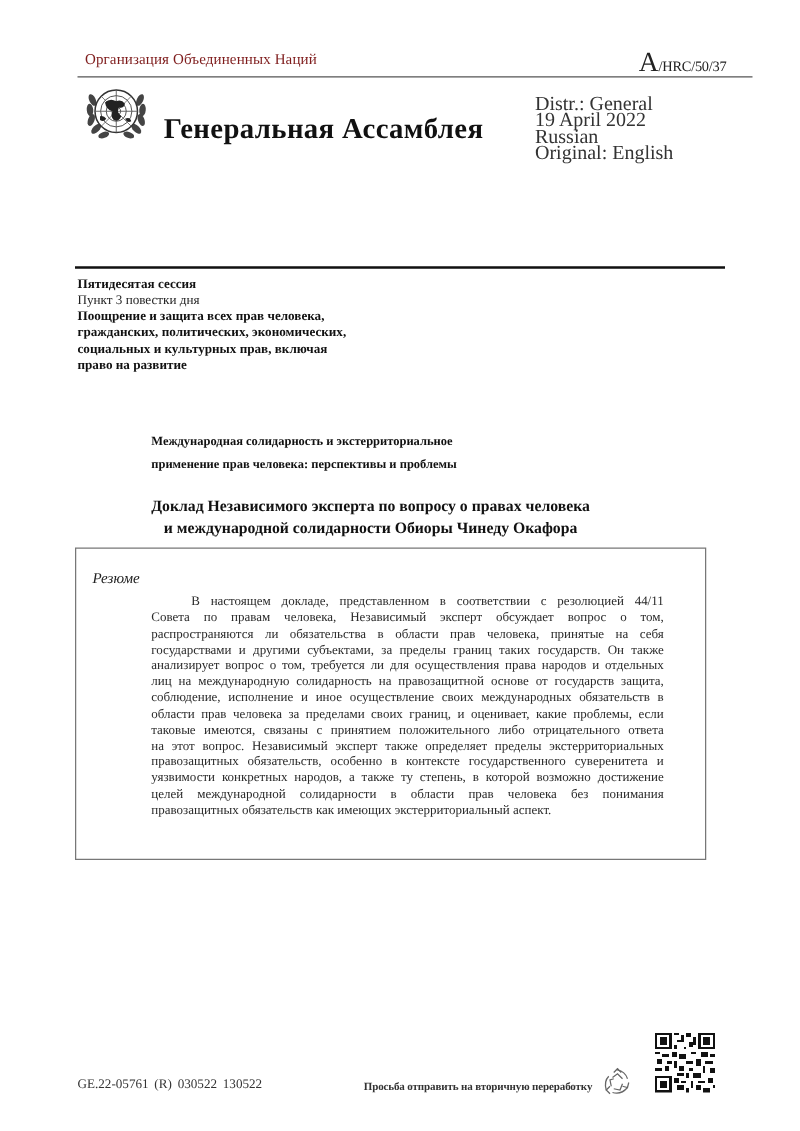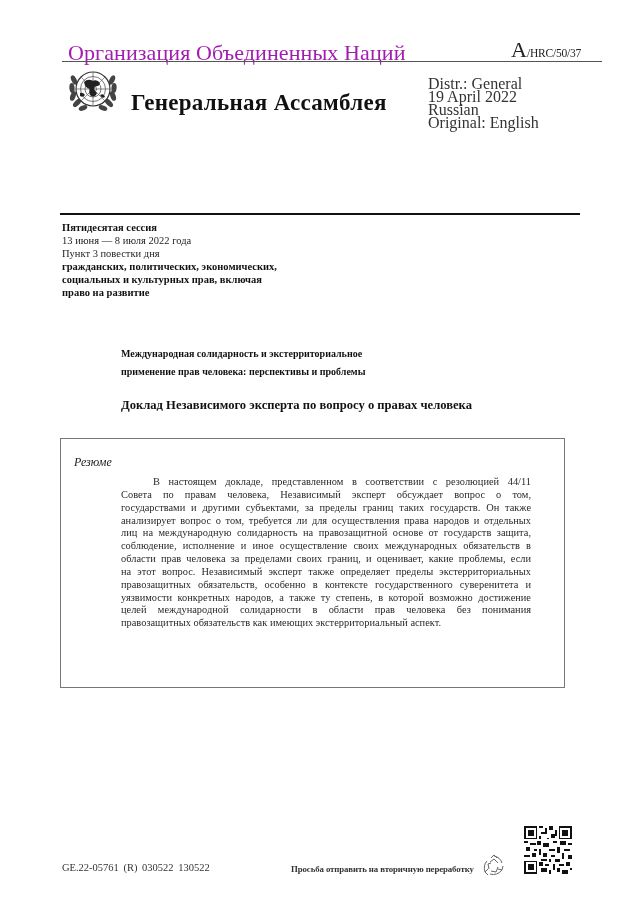--- a/index.html
+++ b/index.html
@@ -13,23 +13,23 @@
       position: relative;
       overflow: hidden;
       font-family: "Liberation Serif", "DejaVu Serif", serif;
       color: #1a1a1a;
     }
     .abs { position: absolute; }
 
     
     .org-name {
       left: 68px; top: 40px;
-      font-size: 22px;
+      font-size: 12px;
       letter-spacing: 0.1px;
-      color: #a21caf;
+      color: #7f1d1d;
       white-space: nowrap;
       text-align: center;
     }
     .symbol {
       left: 511px; top: 37px;
       white-space: nowrap;
       color: #222;
       text-align: right;
     }
     .symbol .big { font-size: 22px; }
@@ -208,47 +208,50 @@
   <div>Distr.: General</div>
   <div>19 April 2022</div>
   <div>Russian</div>
   <div>Original: English</div>
 </div>
 
 <div class="abs thick-rule"></div>
 
 <div class="abs council">
   <div class="bold">Пятидесятая сессия</div>
-  <div>13 июня — 8 июля 2022 года</div>
   <div>Пункт 3 повестки дня</div>
+  <div class="bold">Поощрение и защита всех прав человека,</div>
   <div class="bold">гражданских, политических, экономических,</div>
   <div class="bold">социальных и культурных прав, включая</div>
   <div class="bold">право на развитие</div>
 </div>
 
 <div class="abs main-title">
   <div>Международная солидарность и экстерриториальное</div>
   <div>применение прав человека: перспективы и проблемы</div>
 </div>
 
 <div class="abs sub-title">
   <div>Доклад Независимого эксперта по вопросу о правах человека</div>
+  <div>и международной солидарности Обиоры Чинеду Окафора</div>
 </div>
 
 <div class="abs summary-box"></div>
 <div class="abs summary-label">Резюме</div>
 
 <div class="abs summary-text">
   <span class="line first">В настоящем докладе, представленном в соответствии с резолюцией 44/11</span>
   <span class="line">Совета по правам человека, Независимый эксперт обсуждает вопрос о том,</span>
+  <span class="line">распространяются ли обязательства в области прав человека, принятые на себя</span>
   <span class="line">государствами и другими субъектами, за пределы границ таких государств. Он также</span>
   <span class="line">анализирует вопрос о том, требуется ли для осуществления права народов и отдельных</span>
   <span class="line">лиц на международную солидарность на правозащитной основе от государств защита,</span>
   <span class="line">соблюдение, исполнение и иное осуществление своих международных обязательств в</span>
   <span class="line">области прав человека за пределами своих границ, и оценивает, какие проблемы, если</span>
+  <span class="line">таковые имеются, связаны с принятием положительного либо отрицательного ответа</span>
   <span class="line">на этот вопрос. Независимый эксперт также определяет пределы экстерриториальных</span>
   <span class="line">правозащитных обязательств, особенно в контексте государственного суверенитета и</span>
   <span class="line">уязвимости конкретных народов, а также ту степень, в которой возможно достижение</span>
   <span class="line">целей международной солидарности в области прав человека без понимания</span>
   <span class="line last">правозащитных обязательств как имеющих экстерриториальный аспект.</span>
 </div>
 
 <div class="abs footer-code">GE.22-05761  (R)  030522  130522</div>
 <div class="abs footer-recycle-text">Просьба отправить на вторичную переработку</div>
 

